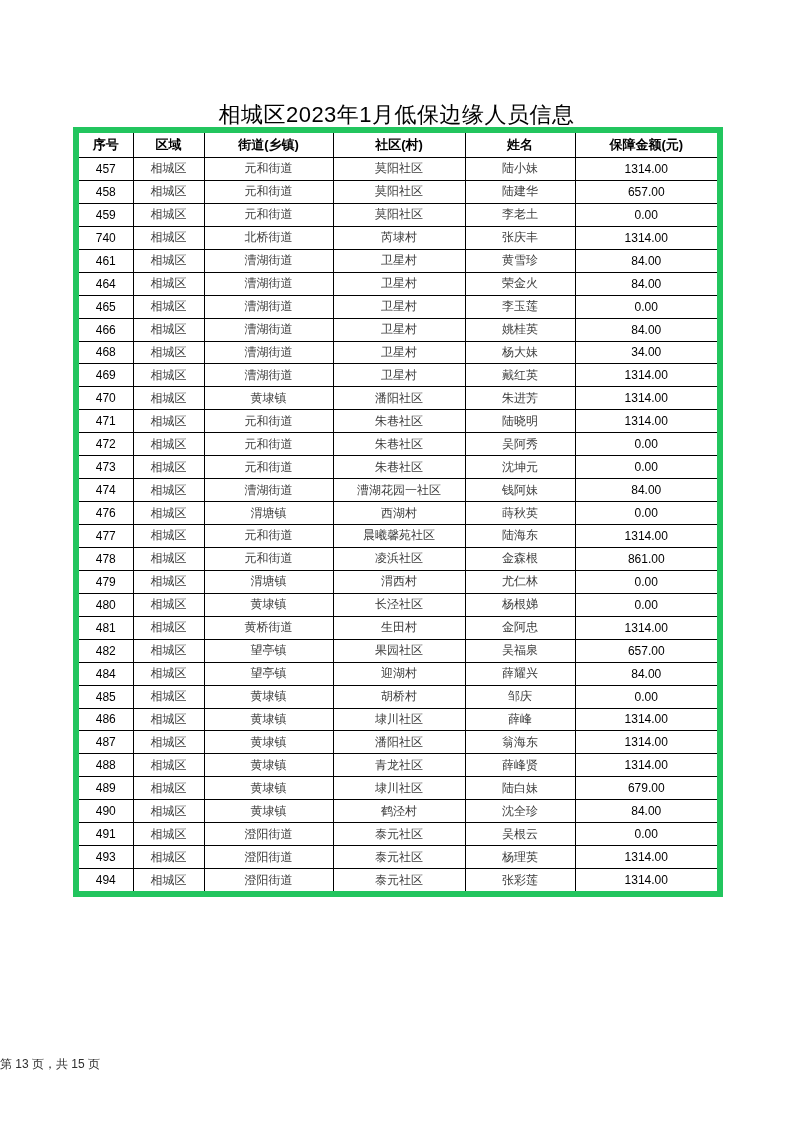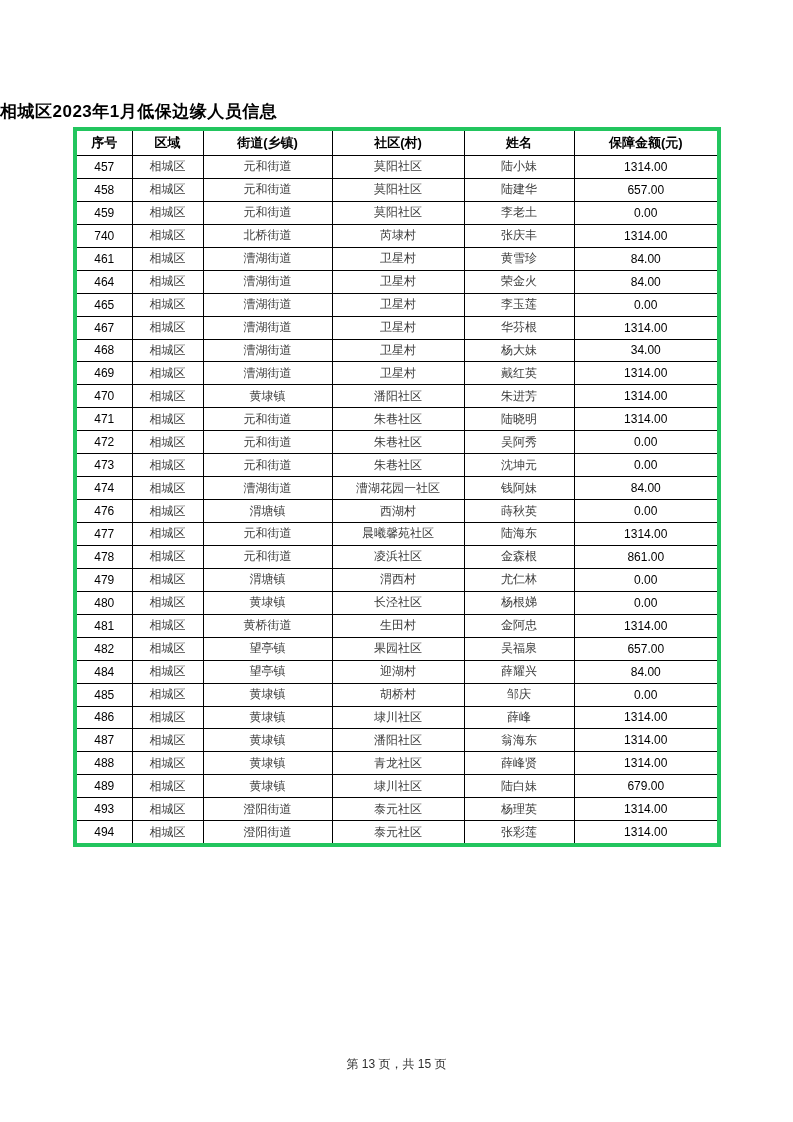--- a/index.html
+++ b/index.html
@@ -13,33 +13,34 @@
     position: relative;
     font-family: "Liberation Sans", "DejaVu Sans", sans-serif;
     color: #000;
     overflow: hidden;
   }
   .doc-title {
     position: absolute;
     top: 100px;
     left: 0;
     width: 793px;
-    font-size: 17px;
-    font-weight: bold;
+    text-align: center;
+    font-size: 22px;
+    font-weight: normal;
     color: #000;
     letter-spacing: 0.5px;
   }
   table.benefits-table {
     position: absolute;
     top: 127px;
     left: 73px;
     width: 644px;
     border-collapse: collapse;
     table-layout: fixed;
-    border: 4px solid #22c55e;
+    border: 6px solid #22c55e;
   }
   table.benefits-table th,
   table.benefits-table td {
     border: 1.5px solid #000;
     text-align: center;
     vertical-align: middle;
     padding: 0;
     overflow: hidden;
     white-space: nowrap;
   }
@@ -63,21 +64,20 @@
   
   table.benefits-table td:nth-child(1),
   table.benefits-table td:nth-child(6) {
     color: #000;
   }
   .page-footer {
     position: absolute;
     top: 1056px;
     left: 0;
     width: 793px;
-    text-align: center;
     font-size: 12px;
     color: #2e2e2e;
   }
 </style>
 </head>
 <body>
 
 <div class="doc-title">相城区2023年1月低保边缘人员信息</div>
 
 <table class="benefits-table">
@@ -150,26 +150,26 @@
       </tr>
       <tr>
         <td>465</td>
         <td>相城区</td>
         <td>漕湖街道</td>
         <td>卫星村</td>
         <td>李玉莲</td>
         <td>0.00</td>
       </tr>
       <tr>
-        <td>467</td>
-        <td>相城区</td>
-        <td>漕湖街道</td>
-        <td>卫星村</td>
-        <td>华芬根</td>
-        <td>1314.00</td>
+        <td>466</td>
+        <td>相城区</td>
+        <td>漕湖街道</td>
+        <td>卫星村</td>
+        <td>姚桂英</td>
+        <td>84.00</td>
       </tr>
       <tr>
         <td>468</td>
         <td>相城区</td>
         <td>漕湖街道</td>
         <td>卫星村</td>
         <td>杨大妹</td>
         <td>34.00</td>
       </tr>
       <tr>
@@ -316,20 +316,36 @@
         <td>薛峰贤</td>
         <td>1314.00</td>
       </tr>
       <tr>
         <td>489</td>
         <td>相城区</td>
         <td>黄埭镇</td>
         <td>埭川社区</td>
         <td>陆白妹</td>
         <td>679.00</td>
+      </tr>
+      <tr>
+        <td>490</td>
+        <td>相城区</td>
+        <td>黄埭镇</td>
+        <td>鹤泾村</td>
+        <td>沈全珍</td>
+        <td>84.00</td>
+      </tr>
+      <tr>
+        <td>491</td>
+        <td>相城区</td>
+        <td>澄阳街道</td>
+        <td>泰元社区</td>
+        <td>吴根云</td>
+        <td>0.00</td>
       </tr>
       <tr>
         <td>493</td>
         <td>相城区</td>
         <td>澄阳街道</td>
         <td>泰元社区</td>
         <td>杨理英</td>
         <td>1314.00</td>
       </tr>
       <tr>

